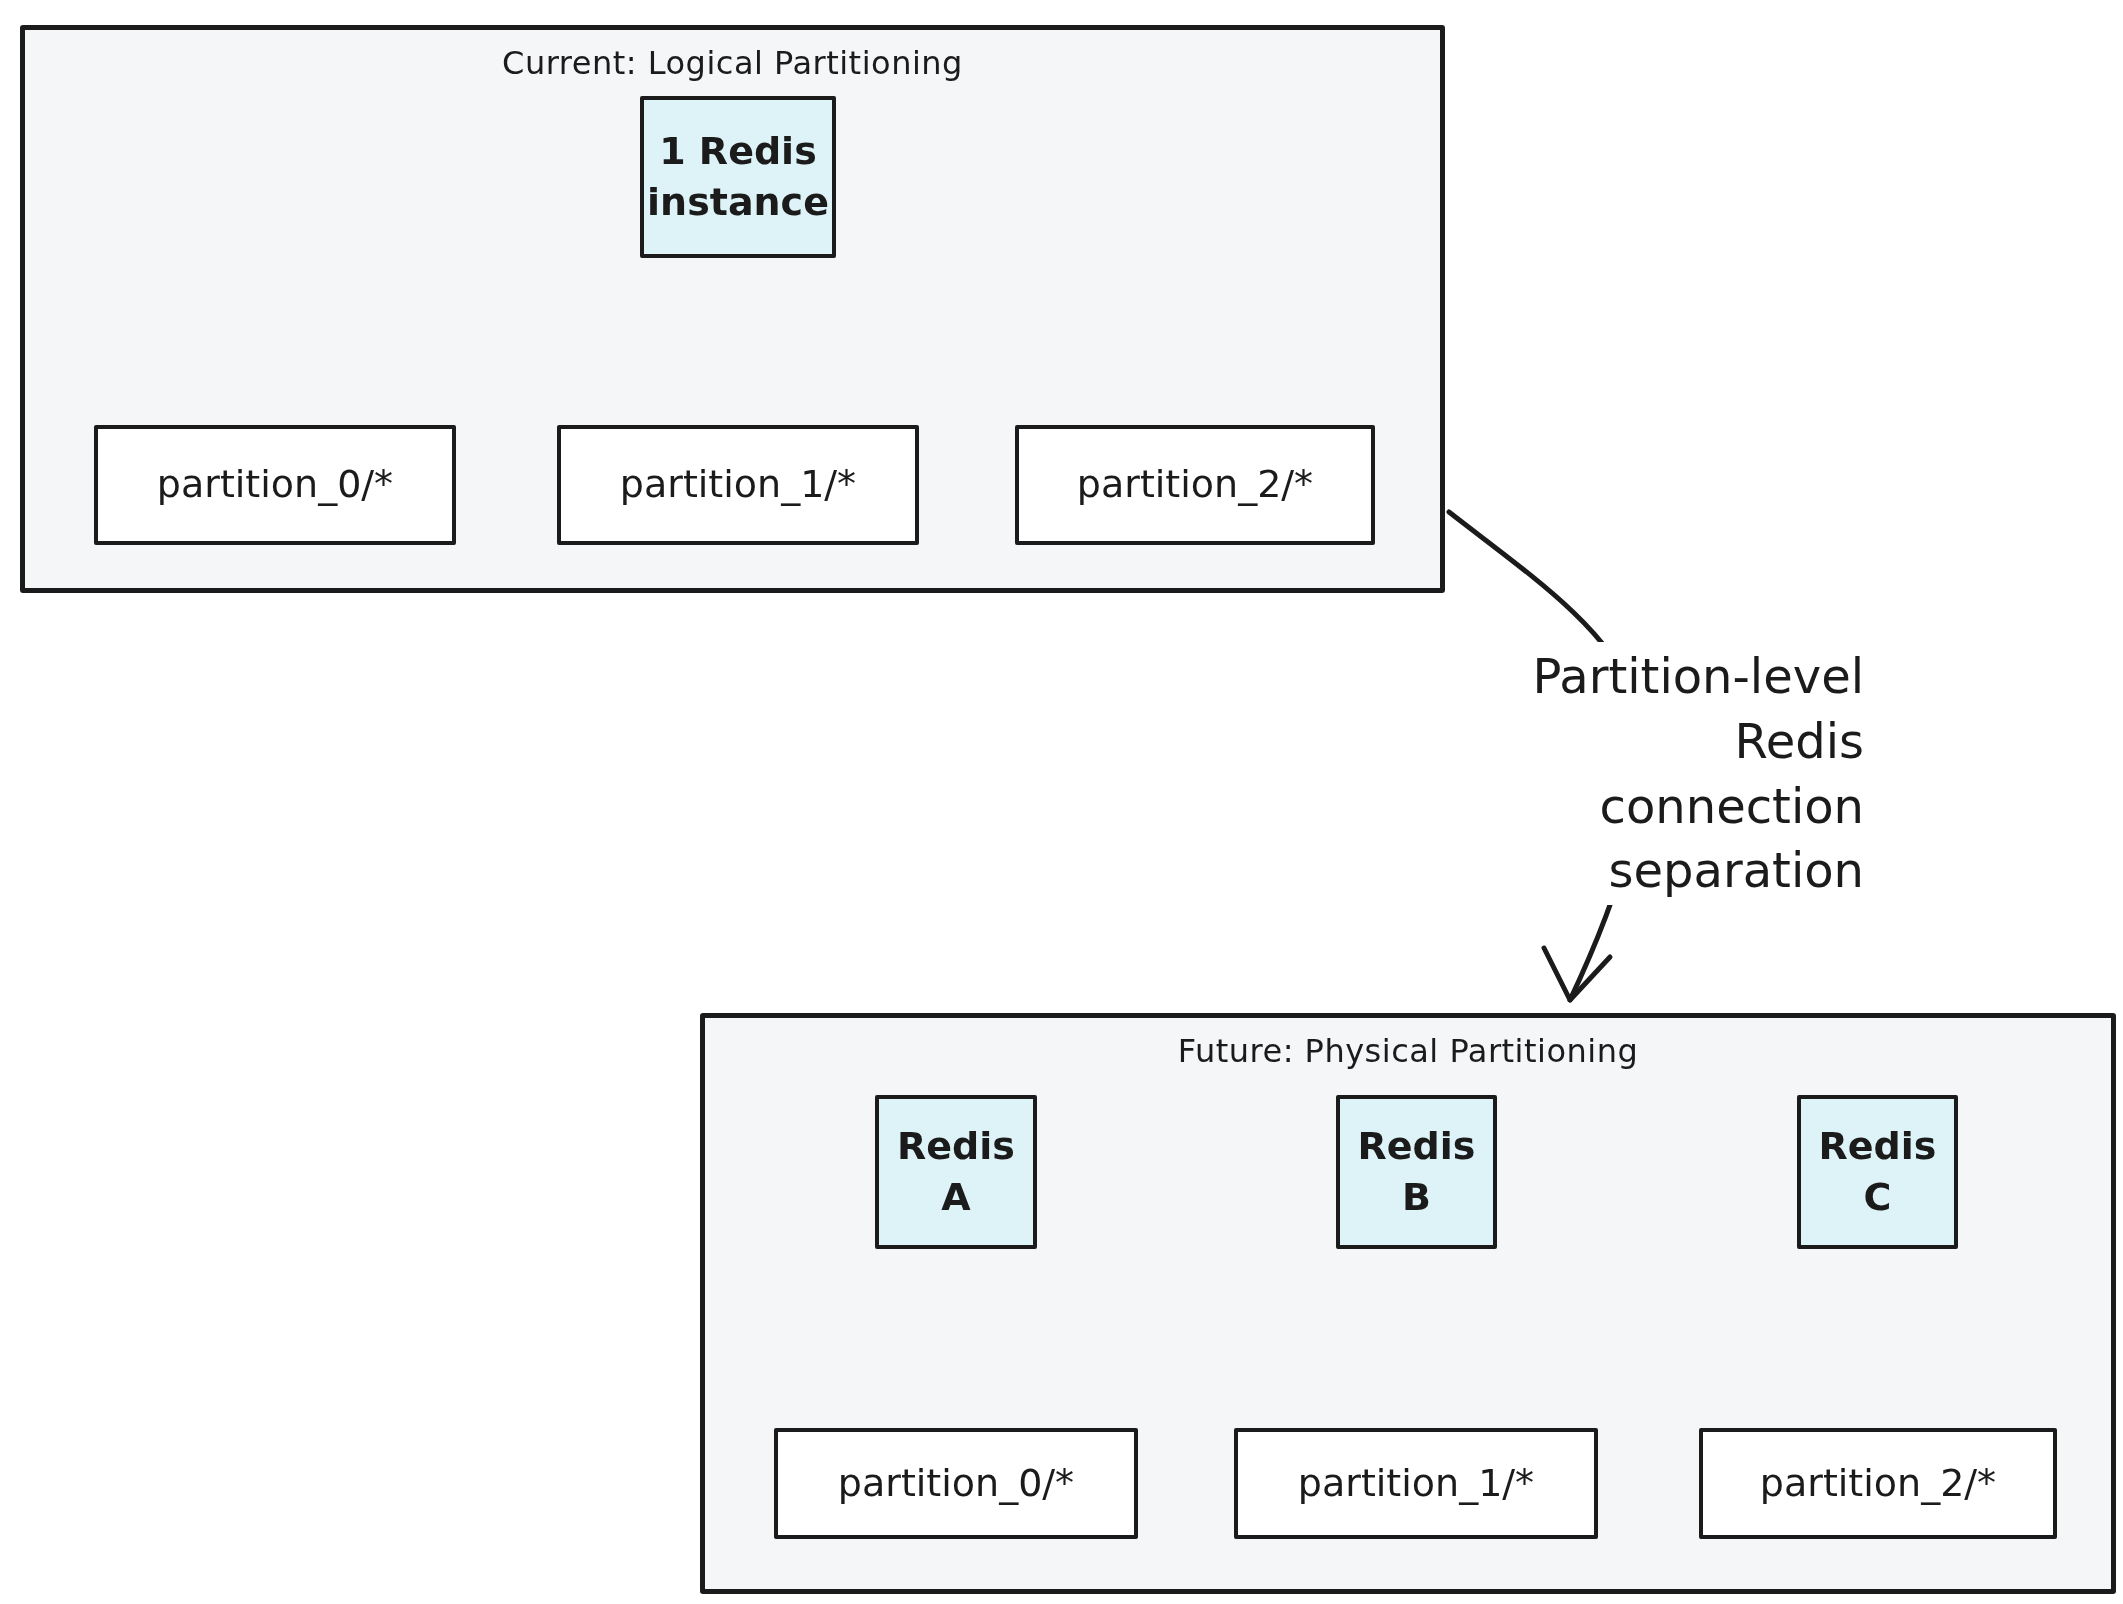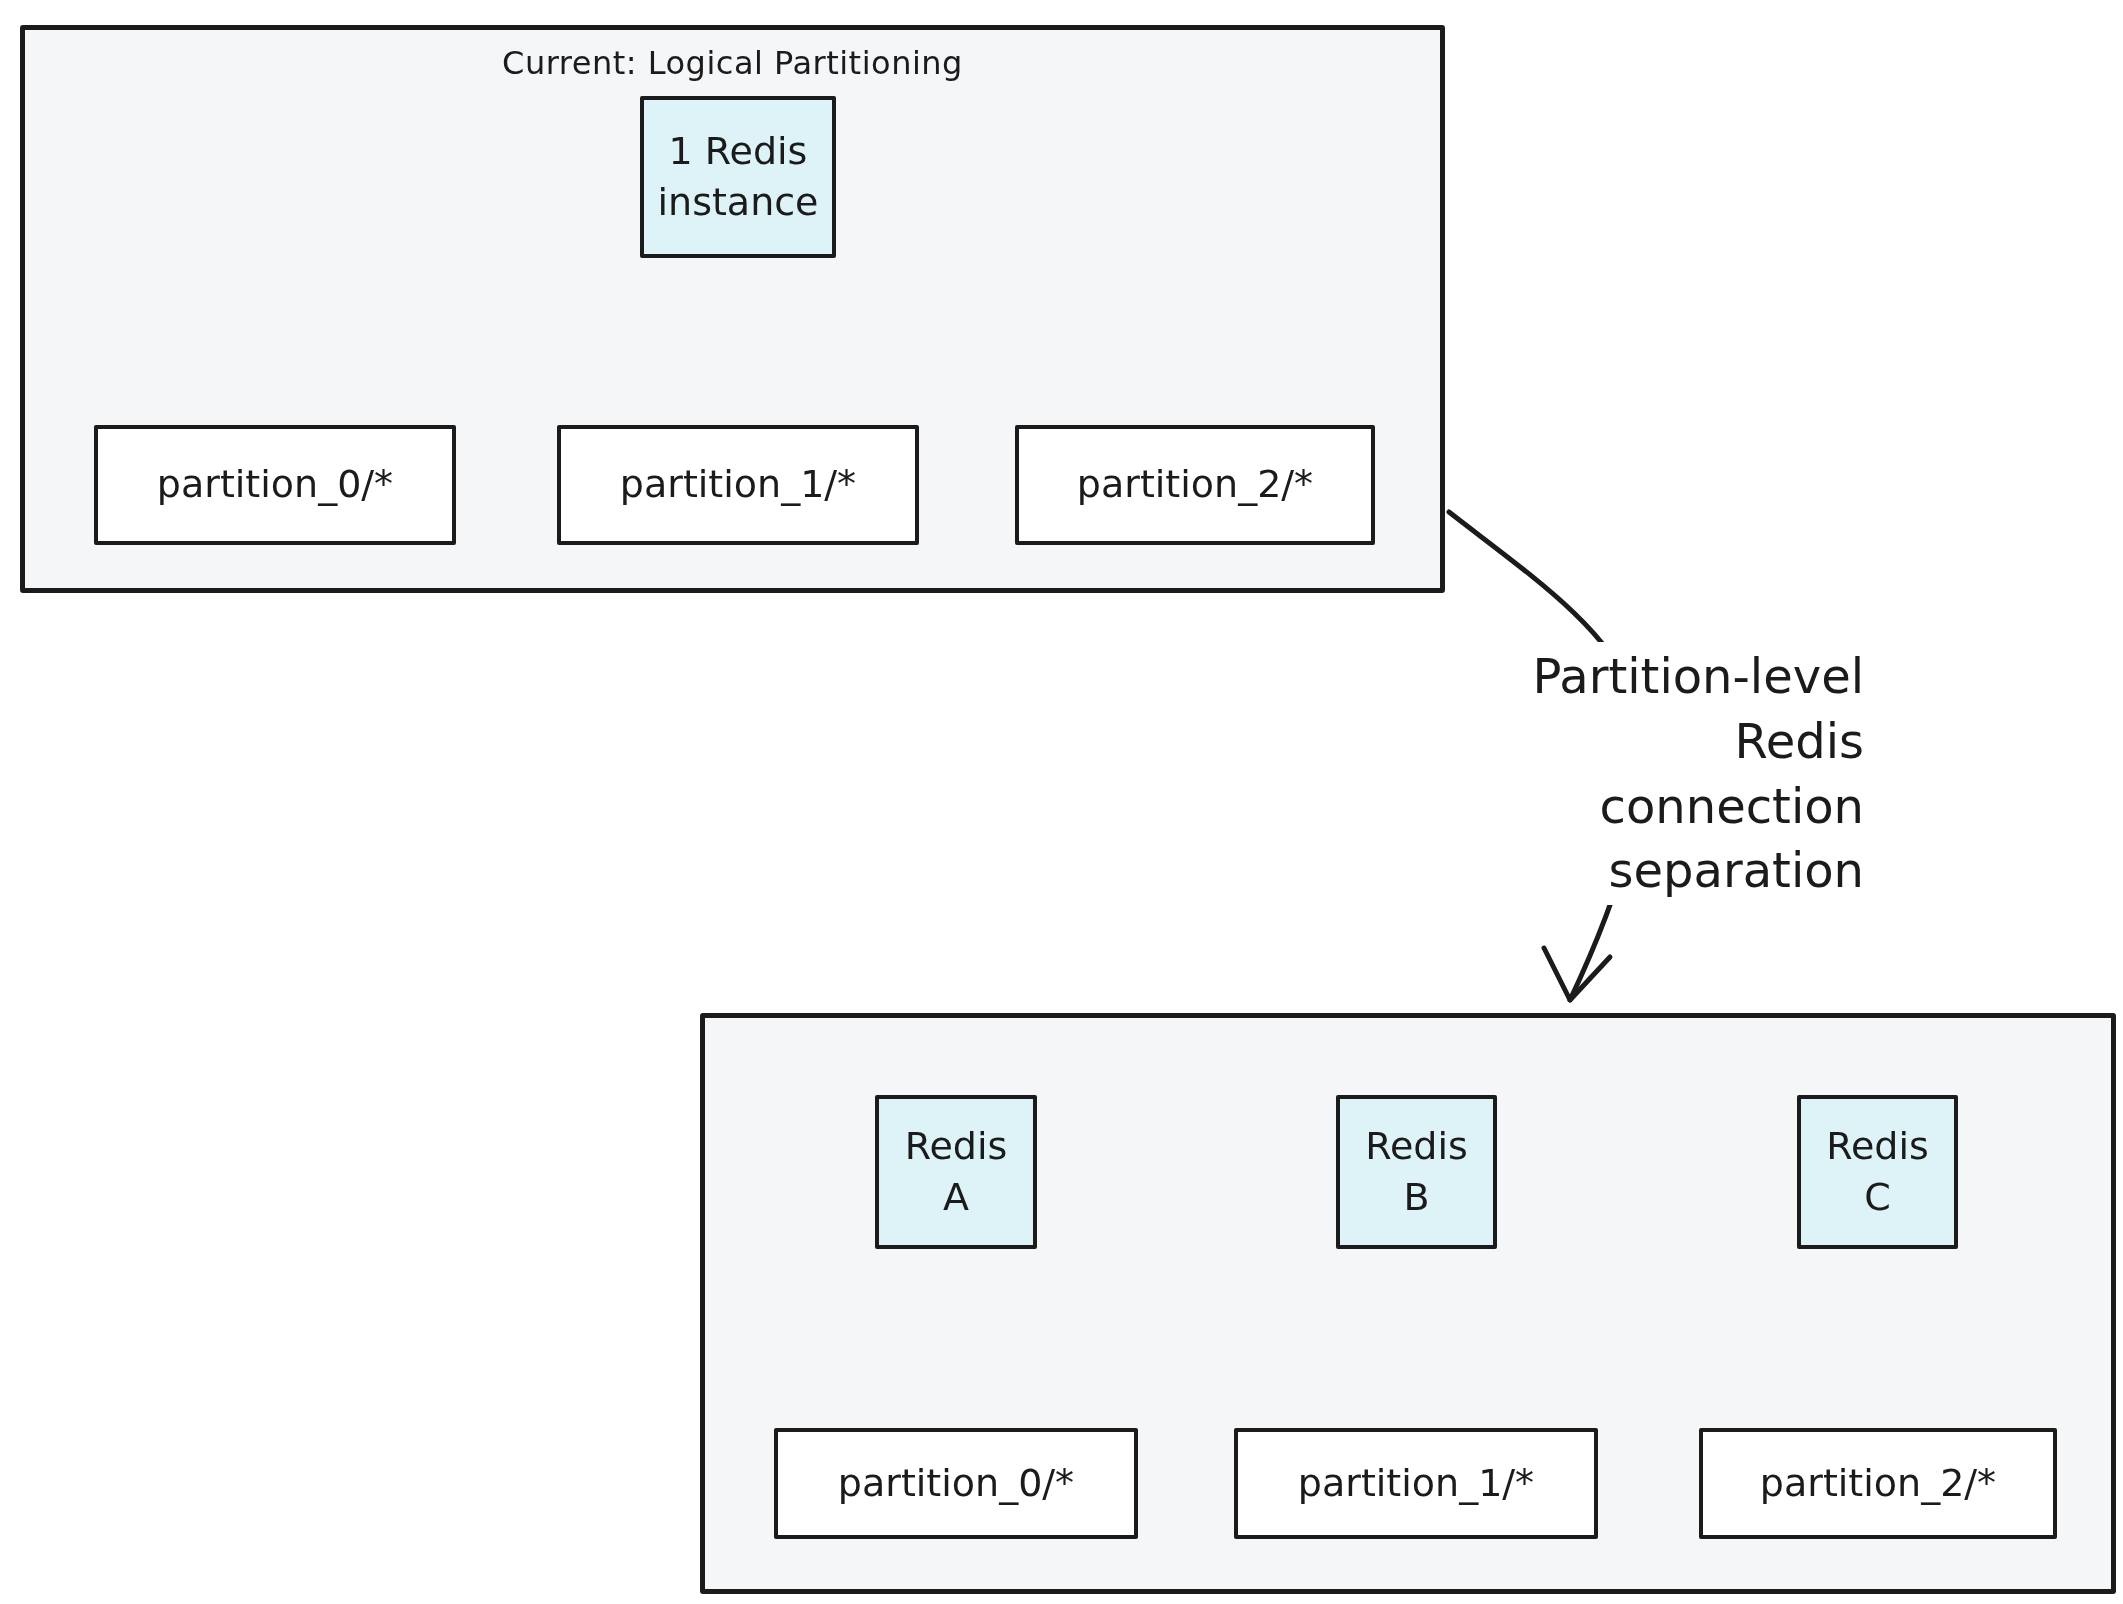--- a/index.html
+++ b/index.html
@@ -53,21 +53,21 @@
     border: 4px solid var(--stroke);
     border-radius: 2px;
     display: flex;
     align-items: center;
     justify-content: center;
     text-align: center;
     font-size: 38px;
     line-height: 1.35;
     white-space: pre-line;
   }
-  .node.cyan  { background: var(--node-fill); }
+  .node.cyan  { background: var(--node-fill); font-weight: bold; }
   .node.white { background: var(--white-fill); margin-top: 28px; }
 
   
   .cur-redis { left: 615px; top: 66px;  width: 196px; height: 162px; }
   .cur-p0    { left: 69px;  top: 367px; width: 362px; height: 120px; }
   .cur-p1    { left: 532px; top: 367px; width: 362px; height: 120px; }
   .cur-p2    { left: 990px; top: 367px; width: 360px; height: 120px; }
 
   
   .fut-redis-a { left: 170px;  top: 77px;  width: 162px; height: 154px; }
@@ -115,20 +115,21 @@
 instance</div>
     <div class="node white cur-p0">partition_0/*</div>
     <div class="node white cur-p1">partition_1/*</div>
     <div class="node white cur-p2">partition_2/*</div>
   </section>
 
   <div class="transition-label">Partition-level Redis
 connection separation</div>
 
   <section class="group-box future">
+    <div class="group-title">Future: Physical Partitioning</div>
     <div class="node cyan fut-redis-a">Redis
 A</div>
     <div class="node cyan fut-redis-b">Redis
 B</div>
     <div class="node cyan fut-redis-c">Redis
 C</div>
     <div class="node white fut-p0">partition_0/*</div>
     <div class="node white fut-p1">partition_1/*</div>
     <div class="node white fut-p2">partition_2/*</div>
   </section>

